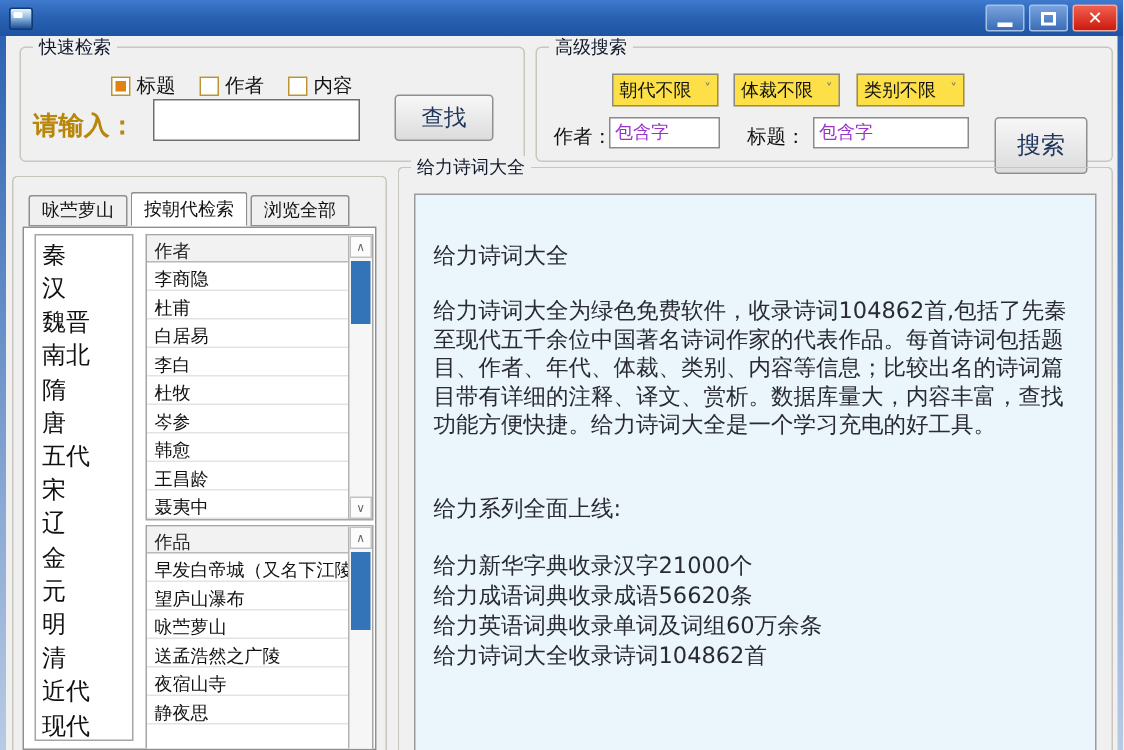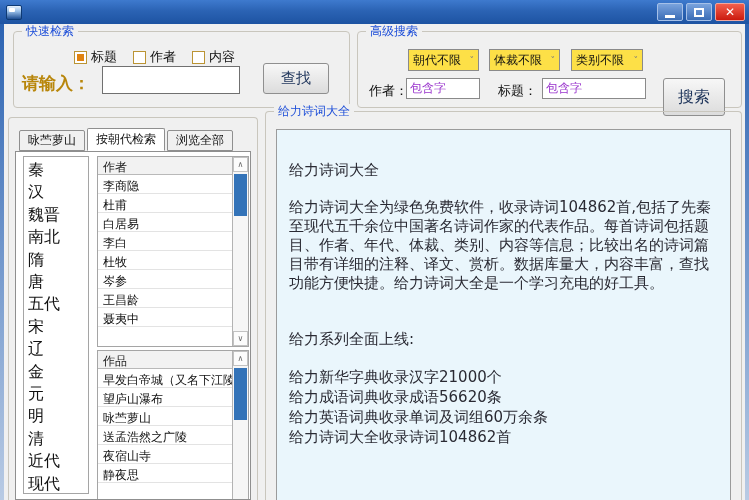--- a/index.html
+++ b/index.html
@@ -26,21 +26,21 @@
     border:1px solid #f0a79e; color:#ffffff; font-size:12px; font-weight:bold; }
 
   
   .border-left, .border-right { position:absolute; top:24px; bottom:0; width:4px; z-index:9;
     background:linear-gradient(180deg,#2c63b2 0%, #7b9ecf 55%, #b9cbe4 100%); }
   .border-left { left:0; } .border-right { right:0; }
 
   
   .groupbox { position:absolute; border:1px solid #c9c6bd; border-radius:4px; }
   .group-label { position:absolute; top:-8px; left:8px; background:#f0f0f0; padding:0 4px;
-    font-size:12px; color:#1d4ed8; line-height:14px; }
+    font-size:12px; color:#0f172a; line-height:14px; }
 
   
   .g-quick { left:13px; top:31px; width:337px; height:77px; }
   .cb-row { position:absolute; left:60px; top:16px; display:flex; gap:16px; }
   .cb { display:flex; align-items:center; gap:4px; font-size:13px; color:#111; cursor:pointer; }
   .cb-box { width:13px; height:13px; border:1px solid #bb9434; background:#ffffff; position:relative; }
   .cb-box.checked::after { content:""; position:absolute; left:2px; top:2px; right:2px; bottom:2px;
     background:#e0820f; }
   .prompt-label { position:absolute; left:8px; top:40px; font-size:17px; font-weight:bold; color:#b8860b; }
   .quick-input { position:absolute; left:88px; top:34px; width:138px; height:28px;
@@ -197,20 +197,21 @@
 
       <div class="datalist list-authors">
         <div class="list-main">
           <div class="list-header">作者</div>
           <div class="list-row">李商隐</div>
           <div class="list-row">杜甫</div>
           <div class="list-row">白居易</div>
           <div class="list-row">李白</div>
           <div class="list-row">杜牧</div>
           <div class="list-row">岑参</div>
+          <div class="list-row">韩愈</div>
           <div class="list-row">王昌龄</div>
           <div class="list-row">聂夷中</div>
         </div>
         <div class="vscroll">
           <div class="scroll-arrow arrow-up">∧</div>
           <div class="scroll-thumb thumb-authors"></div>
           <div class="scroll-arrow arrow-down">∨</div>
         </div>
       </div>
 

